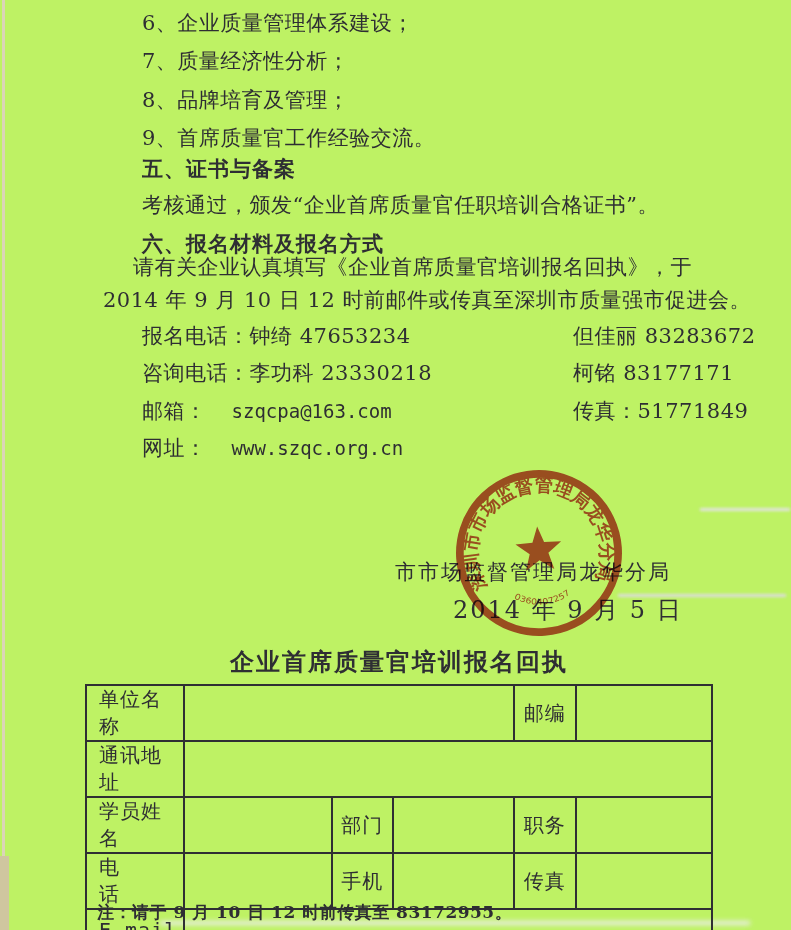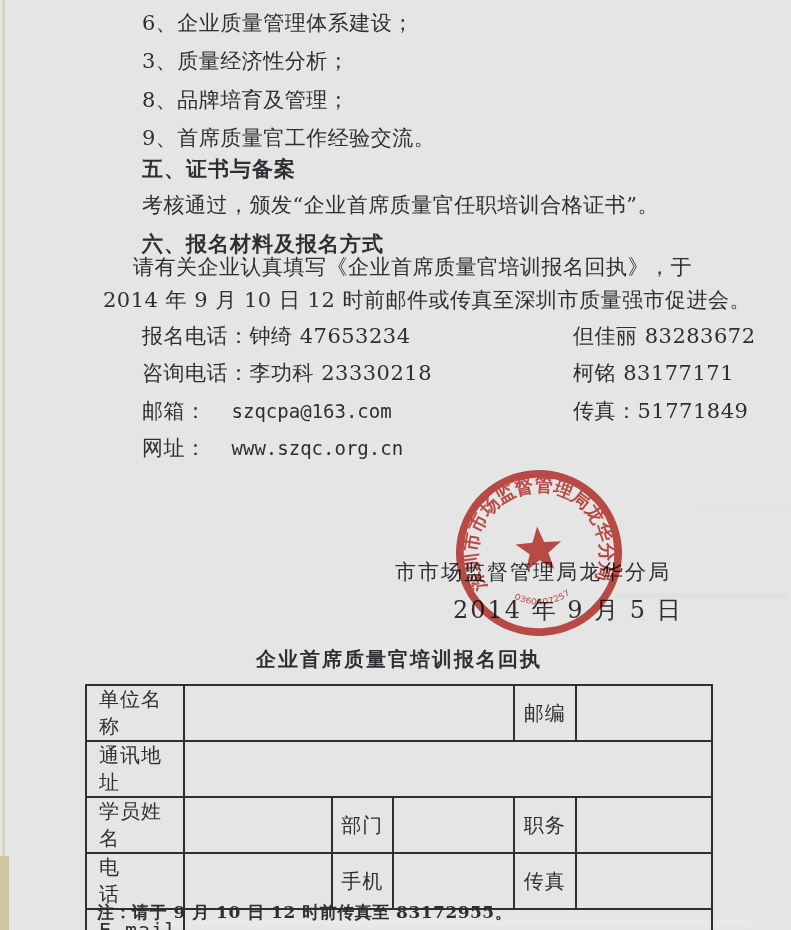--- a/index.html
+++ b/index.html
@@ -1,17 +1,17 @@
 <!DOCTYPE html>
 <html><head>
 <meta charset="utf-8">
 <style>
   html,body{margin:0;padding:0;background:#ffffff;}
   .page{
-    position:relative;width:791px;height:930px;background:#e5e5e5;overflow:hidden;
+    position:relative;width:791px;height:930px;background:#bef264;overflow:hidden;
     font-family:"DejaVu Serif","Liberation Serif",serif;color:#2e2e33;
   }
   
   .edge-left{position:absolute;left:2px;top:0;width:3px;height:100%;background:#dbd4b8;}
   .edge-left-bottom{position:absolute;left:0;top:856px;width:9px;height:74px;background:#cfc69f;}
   .smudge{position:absolute;background:#e2e2e2;filter:blur(1.5px);}
   .smudge.s1{left:700px;top:508px;width:90px;height:3px;}
   .smudge.s2{left:618px;top:594px;width:168px;height:3px;background:#dcdcdc;}
   .smudge.s3{left:160px;top:921px;width:590px;height:4px;background:#ededed;filter:blur(2.5px);}
 
@@ -21,21 +21,21 @@
   .col2{position:absolute;left:431px;top:0;white-space:nowrap;}
   .mono{font-family:"DejaVu Sans Mono","Liberation Mono",monospace;font-size:19px;letter-spacing:0;margin-left:25px;}
 
   .sig-org{position:absolute;left:395px;top:558px;font-size:21px;letter-spacing:2px;white-space:nowrap;}
   .sig-date{position:absolute;left:453px;top:594px;font-size:24px;letter-spacing:2px;white-space:nowrap;}
 
   .seal{position:absolute;left:453px;top:467px;width:172px;height:172px;
         color:#c5332e;opacity:.85;mix-blend-mode:multiply;transform:rotate(-4deg);}
 
   .form-title{position:absolute;left:85px;top:646px;width:628px;text-align:center;
-        font-size:20px;font-weight:bold;letter-spacing:2px;}
+        font-size:24px;font-weight:bold;letter-spacing:2px;}
   .reg-table{position:absolute;left:85px;top:684px;width:628px;border-collapse:collapse;
         table-layout:fixed;}
   .reg-table td{border:2px solid #2f2f33;height:40px;font-size:20px;font-weight:normal;
         text-align:left;padding:0 0 0 12px;letter-spacing:1px;}
   .reg-table td.cell-blank{padding:0;}
   .reg-table td.cell-mid{text-align:center;padding:0;}
   .emaillbl{font-family:"DejaVu Sans Mono","Liberation Mono",monospace;font-size:19px;letter-spacing:0;}
   .note{position:absolute;left:97px;top:901px;font-size:17px;font-weight:bold;
         letter-spacing:0.5px;white-space:nowrap;}
 </style>
@@ -44,21 +44,21 @@
 
 <div class="page">
 
   <div class="edge-left"></div>
   <div class="edge-left-bottom"></div>
   <div class="smudge s1"></div>
   <div class="smudge s2"></div>
   <div class="smudge s3"></div>
 
   <div class="line indent1" style="top:10px">6、企业质量管理体系建设；</div>
-  <div class="line indent1" style="top:48px">3、质量经济性分析；</div>
+  <div class="line indent1" style="top:48px">7、质量经济性分析；</div>
   <div class="line indent1" style="top:87px">8、品牌培育及管理；</div>
   <div class="line indent1" style="top:125px">9、首席质量官工作经验交流。</div>
 
   <div class="line indent1 bold" style="top:155px">五、证书与备案</div>
   <div class="line indent1" style="top:192px">考核通过，颁发“企业首席质量官任职培训合格证书”。</div>
 
   <div class="line indent1 bold" style="top:230px">六、报名材料及报名方式</div>
   <div class="line" style="left:133px;top:254px">请有关企业认真填写《企业首席质量官培训报名回执》，于</div>
   <div class="line" style="left:103px;top:287px">2014 年 9 月 10 日 12 时前邮件或传真至深圳市质量强市促进会。</div>
 

